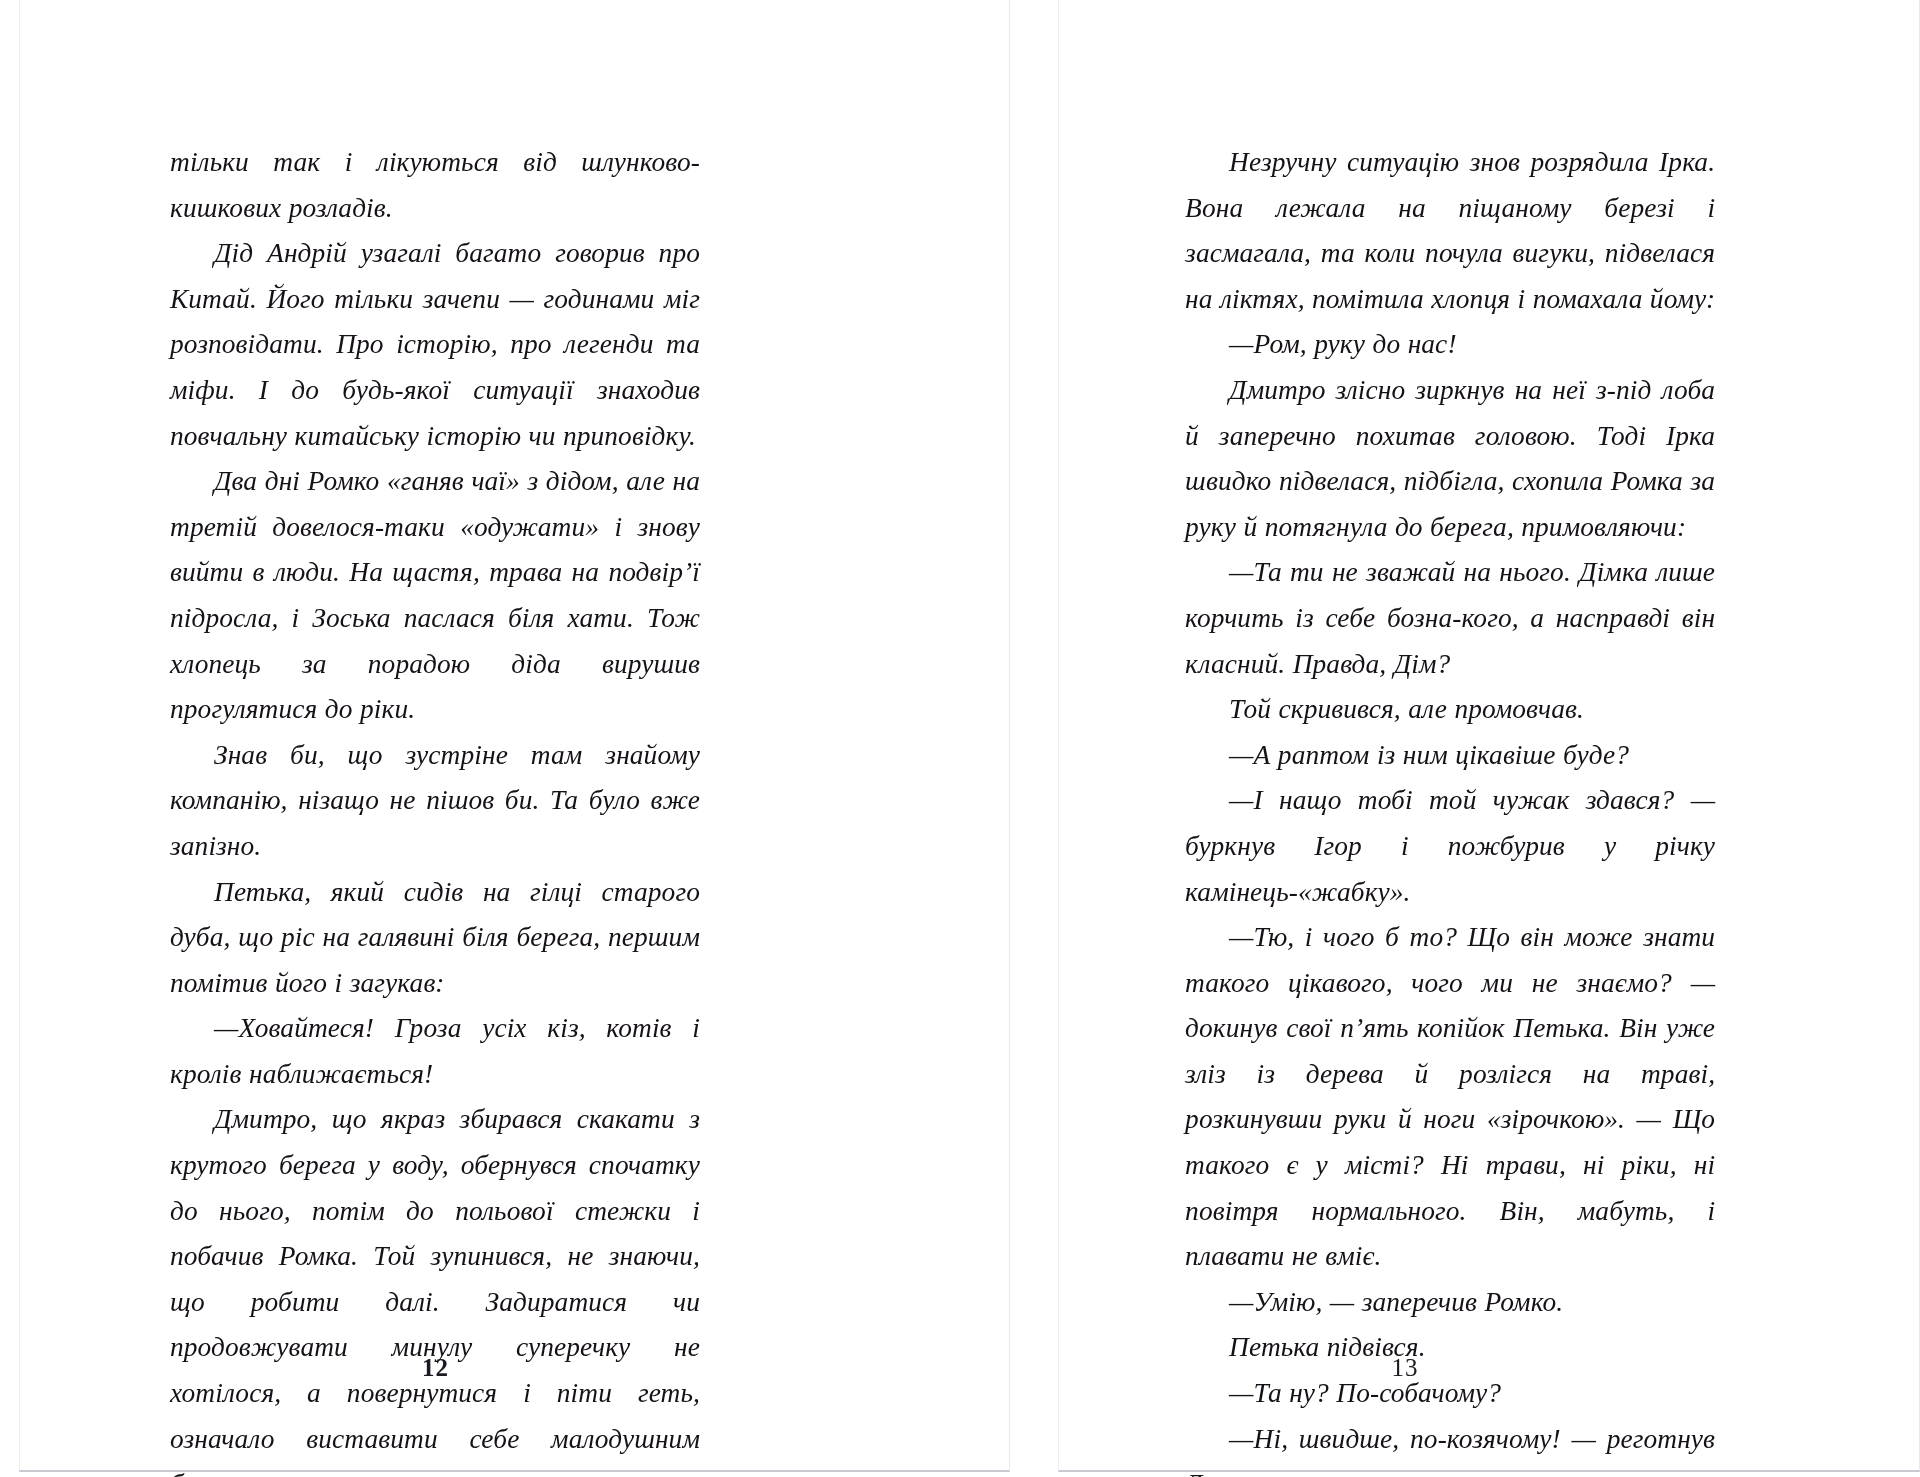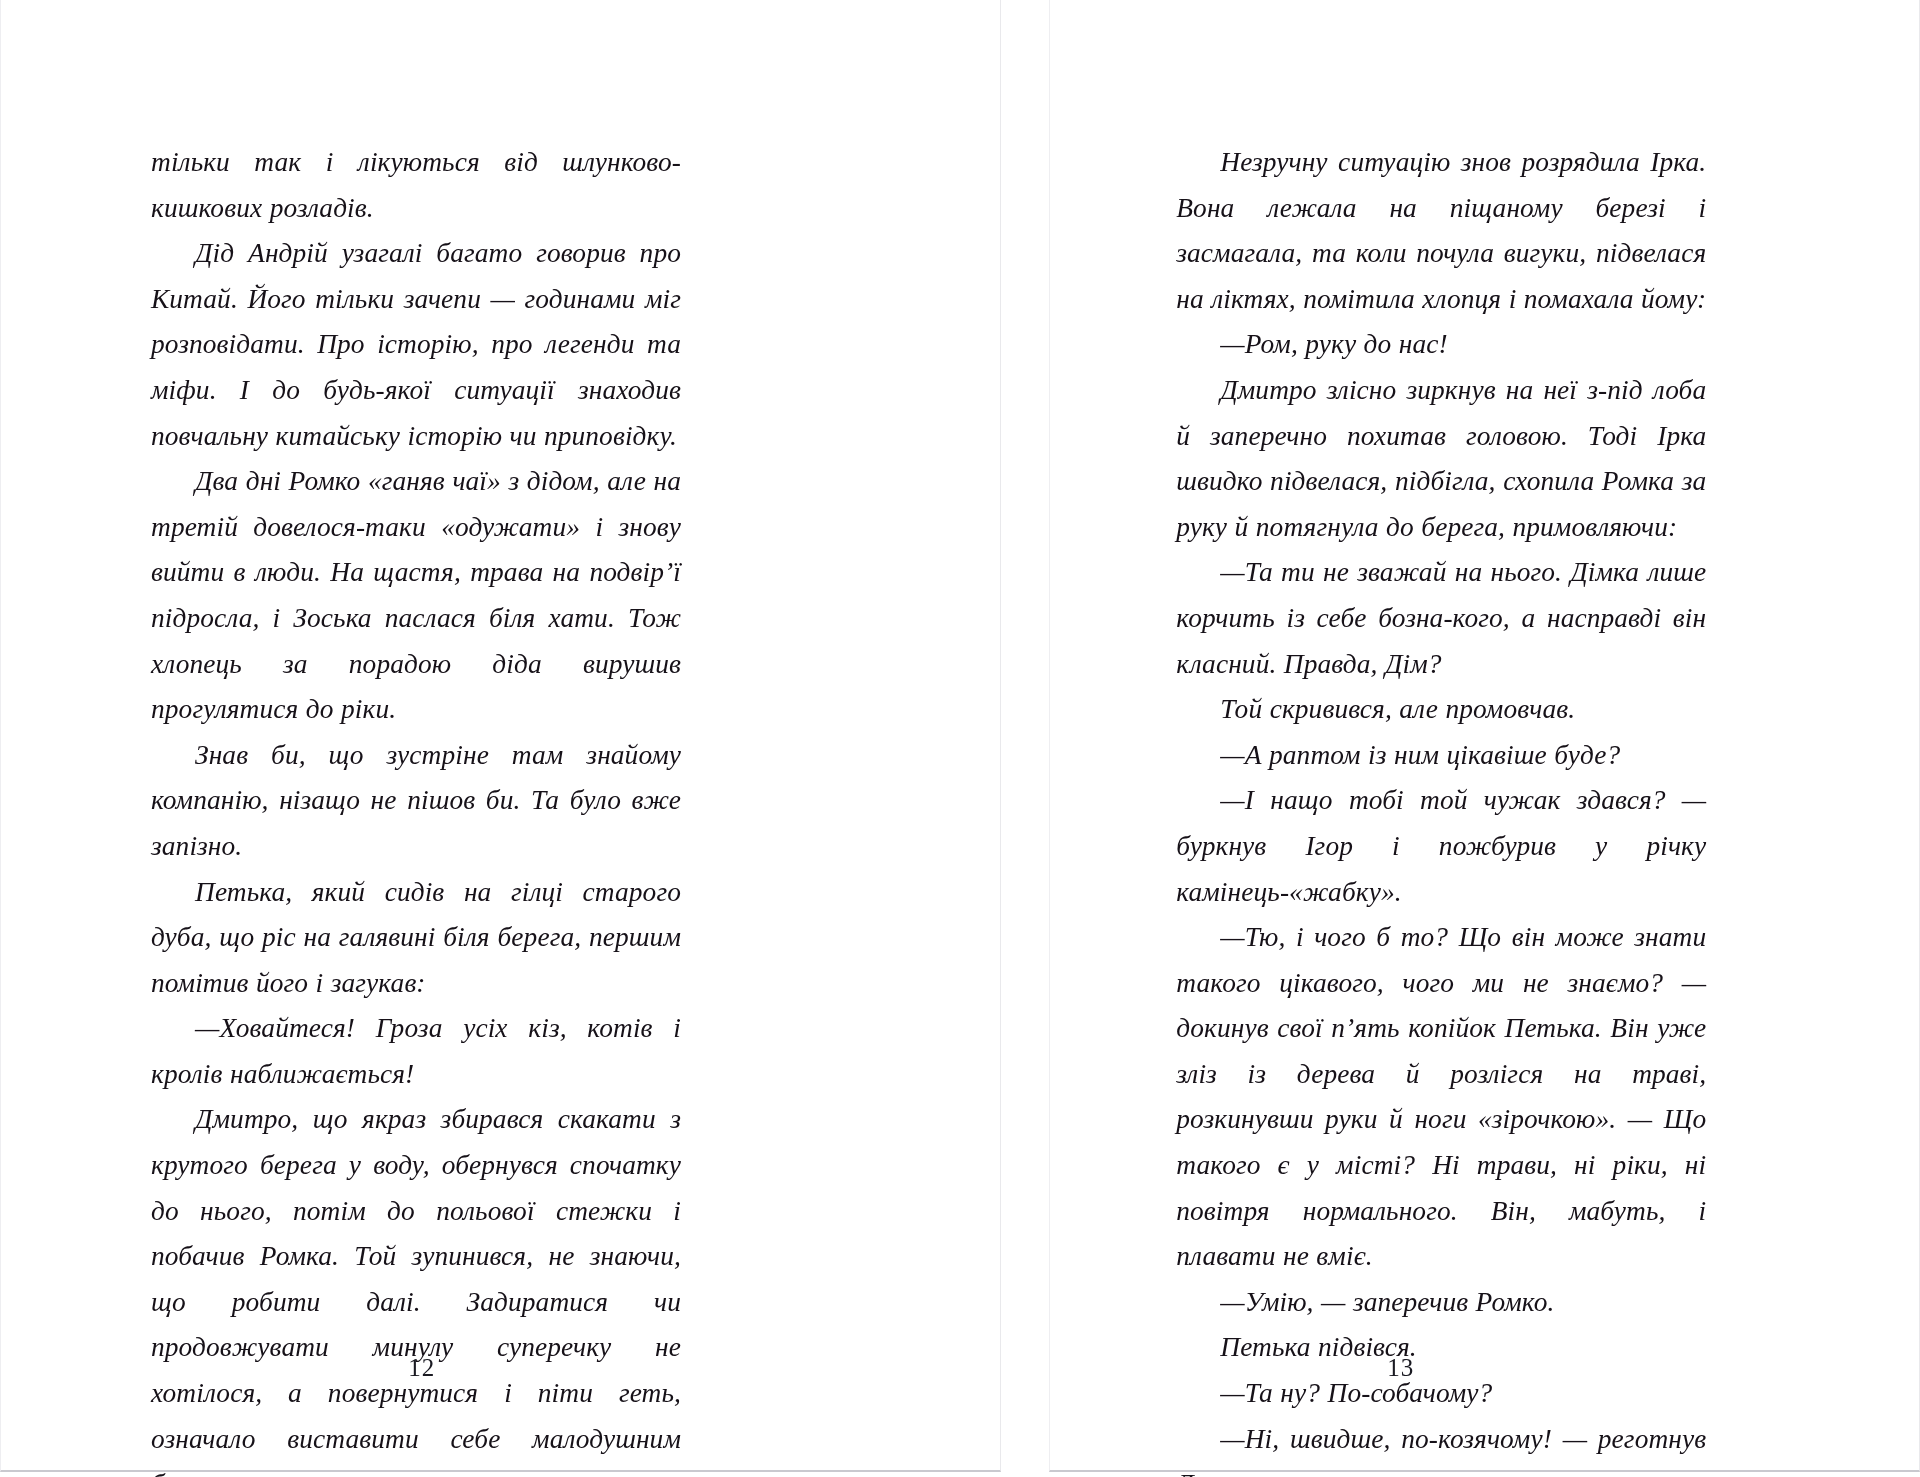--- a/index.html
+++ b/index.html
@@ -28,21 +28,21 @@
     background: #ffffff;
     box-sizing: border-box;
     height: 1472px;
     border-right: 1px solid #e9e9ec;
     border-bottom: 2px solid #c9c9cf;
     border-left: 1px solid #eeeef1;
   }
 
   .page-left {
     width: 1066px;
-    margin-left: 0;
+    margin-left: 19px;
   }
 
   .page-right {
     width: 927px;
     margin-left: 48px;
   }
 
   .textblock {
     position: absolute;
     color: #161118;
@@ -83,20 +83,21 @@
     font-size: 25px;
     color: #1a1a22;
     letter-spacing: 1px;
     text-align: center;
   }
 
   .page-left .folio {
     left: 0;
     right: 8px;
     padding-right: 150px;
+    font-weight: bold;
   }
 
   .page-right .folio {
     left: 0;
     right: 0;
     padding-right: 168px;
   }
 </style>
 </head>
 <body>

